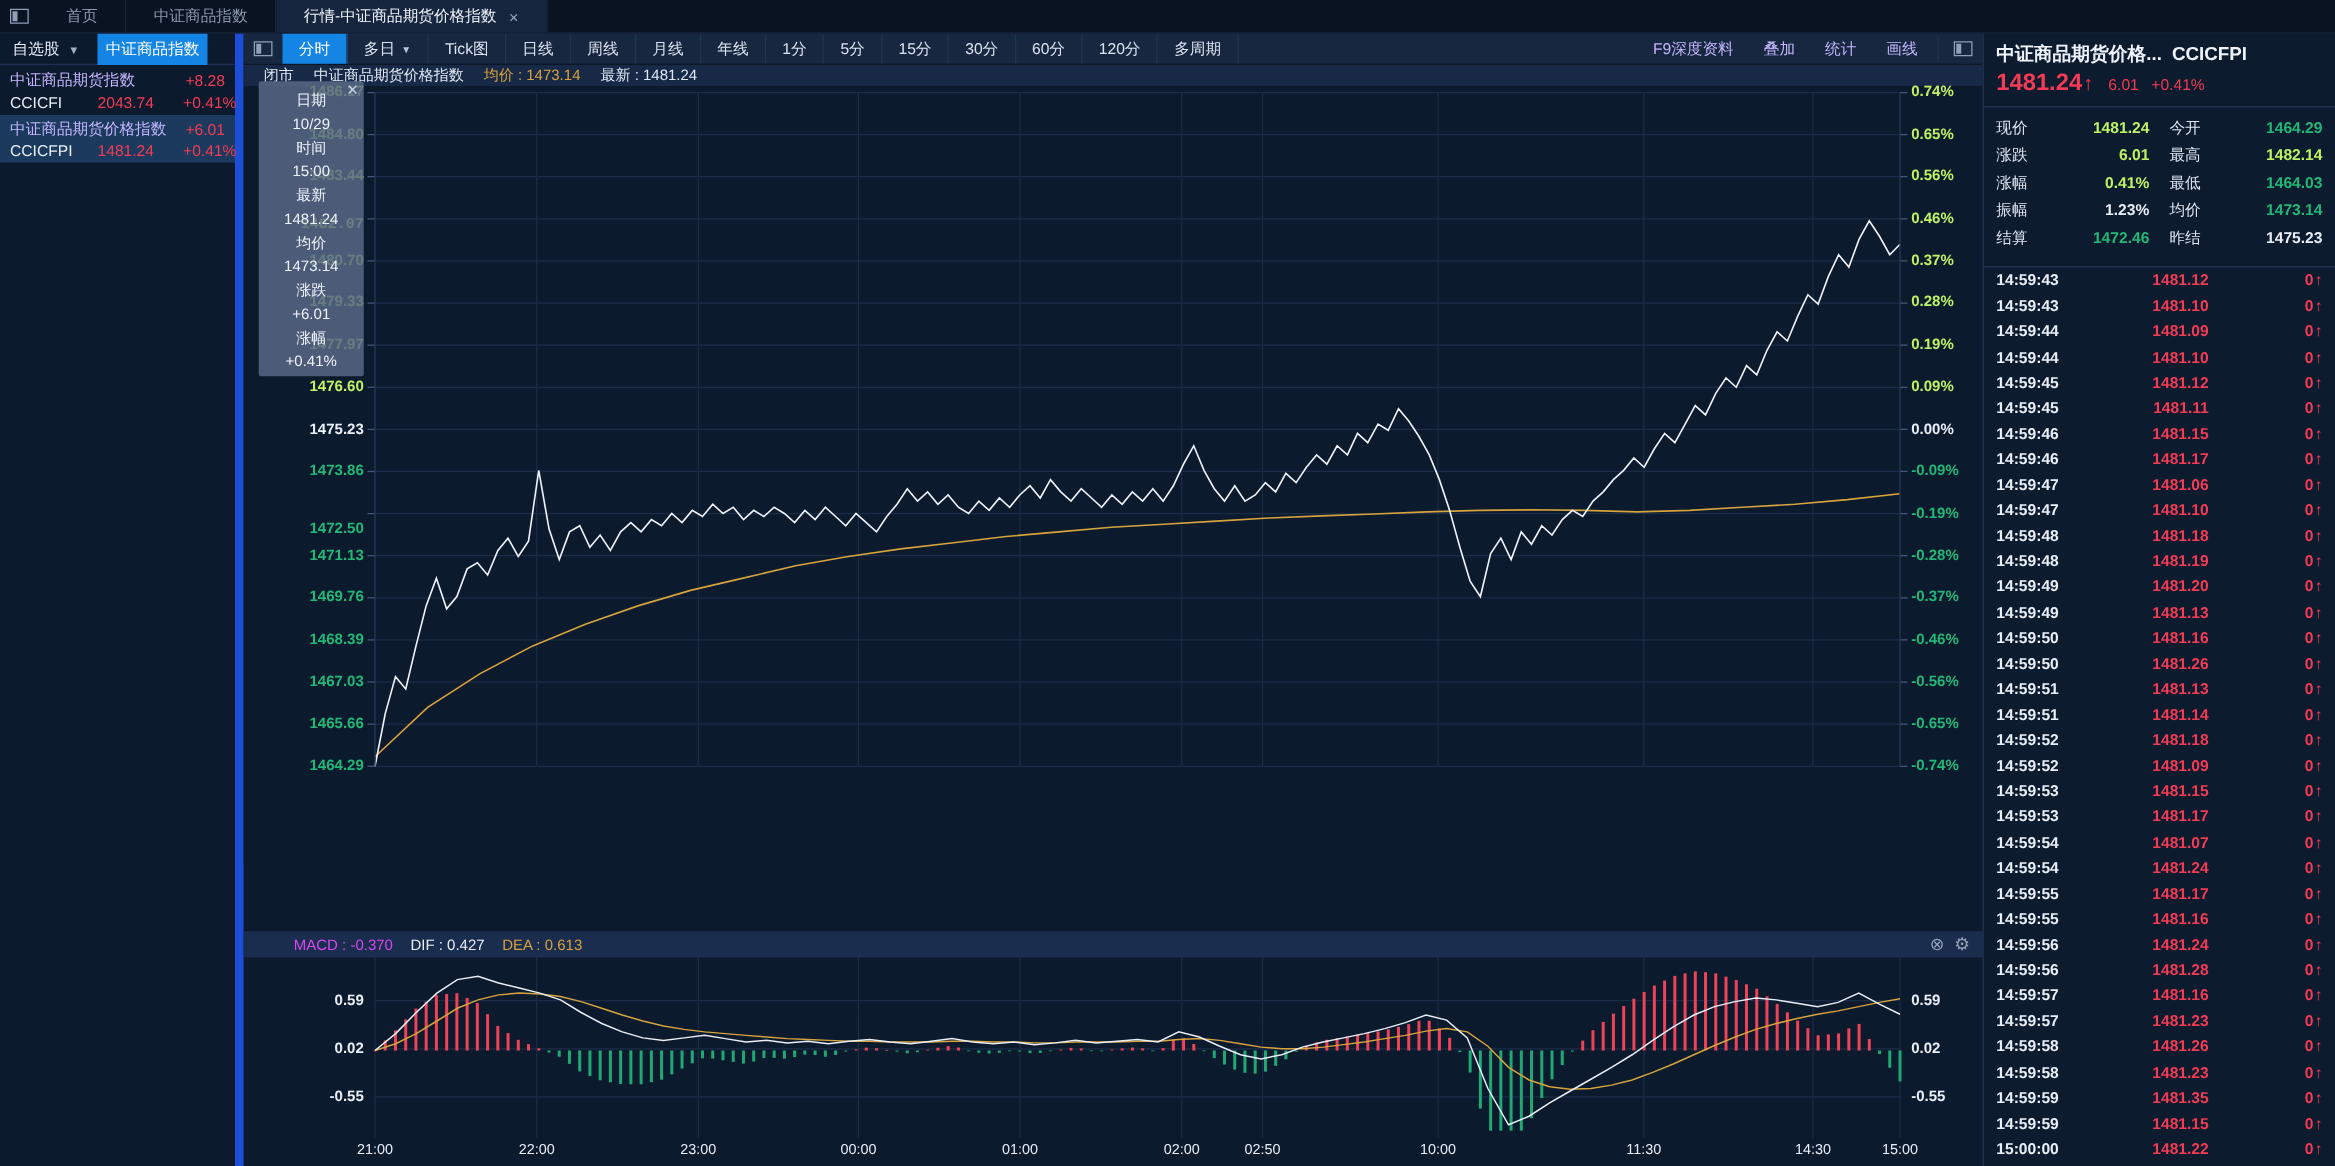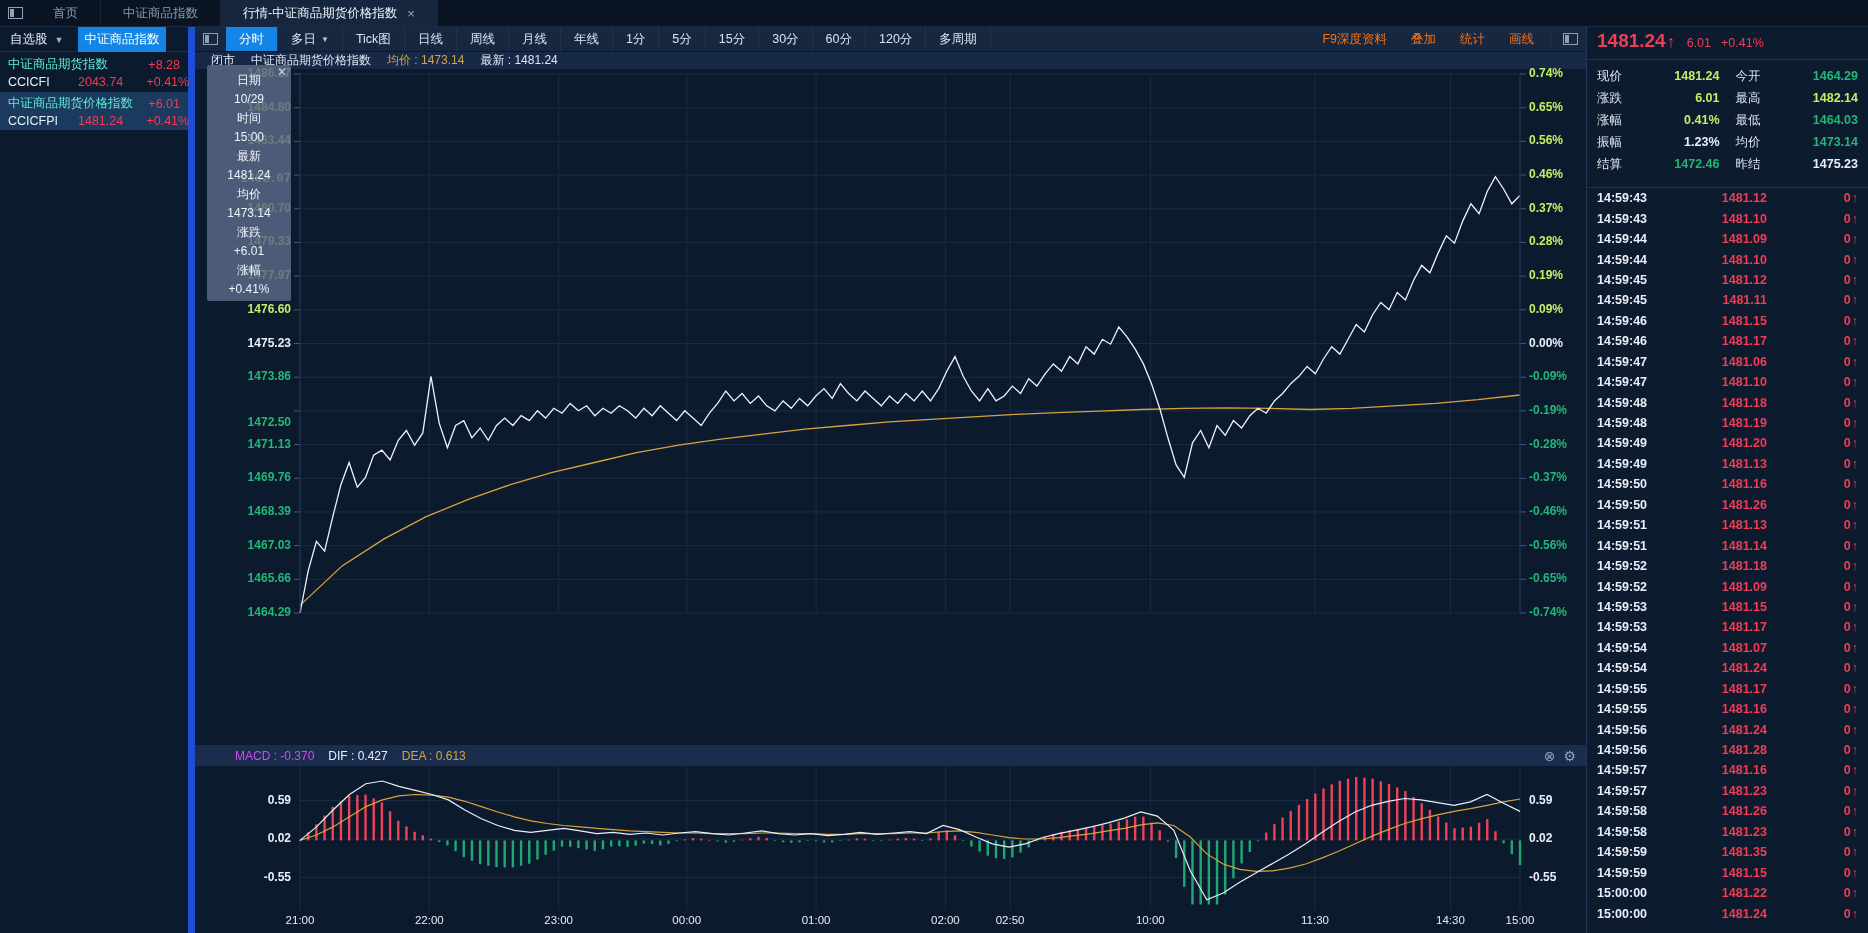--- a/index.html
+++ b/index.html
@@ -15,35 +15,35 @@
   .tab-close{margin-left:10px;color:#9aa7bb;font-size:13px;}
   
   .sidebar{position:absolute;left:0;top:27px;width:195px;height:906px;background:#0c1a2e;border-right:7px solid #1d4ed8;}
   .side-tabs{position:relative;height:25px;border-bottom:1px solid #1e3050;}
   .watch-tab{position:absolute;left:0;top:0;height:25px;display:flex;align-items:center;padding:0 10px;color:#e6edf8;font-size:12.5px;}
   .watch-caret{color:#9fb0c6;font-size:9px;margin-left:7px;}
   .group-tab{position:absolute;left:78px;top:0;width:88px;height:25px;background:#1585e5;color:#fff;font-size:12.5px;display:flex;align-items:center;justify-content:center;}
   .wl-item{height:38px;padding:3px 8px 0 8px;margin-top:1px;}
   .wl-item.sel{background:#1b3a5e;}
   .wl-l1,.wl-l2{display:flex;align-items:center;height:17px;font-size:12.5px;}
-  .wl-name{color:#5eead4;flex:1;white-space:nowrap;overflow:hidden;}
+  .wl-name{color:#c4b5fd;flex:1;white-space:nowrap;overflow:hidden;}
   .wl-chg{color:#f43b54;}
   .wl-code{color:#e8eef8;flex:0 0 70px;}
   .wl-price{color:#f43b54;flex:1;text-align:right;padding-right:14px;}
   .wl-pct{color:#f43b54;flex:0 0 52px;text-align:right;}
   
   .main{position:absolute;left:195px;top:27px;width:1391px;height:664px;background:#0d1b2f;}
   .toolbar{position:absolute;left:0;top:0;width:100%;height:25px;background:#16273f;display:flex;align-items:stretch;border-bottom:1px solid #0b1627;}
   .panel-icon{width:15px;height:12px;border:1px solid #8fa0b8;margin:6px 8px 0 8px;position:relative;flex:0 0 auto;}
   .panel-icon::after{content:"";position:absolute;left:1px;top:1px;bottom:1px;width:4px;background:#8fa0b8;}
   .tb-btn{display:flex;align-items:center;padding:0 13px;font-size:12.5px;color:#dce3f0;border-right:1px solid #20334f;cursor:default;}
   .tb-btn.active{background:#1585e5;color:#fff;}
   .tb-caret{font-size:8px;margin-left:5px;color:#b9c5d8;}
   .tb-spacer{flex:1;}
-  .tb-right{display:flex;align-items:center;padding:0 12px;font-size:12.5px;color:#f97316;}
+  .tb-right{display:flex;align-items:center;padding:0 12px;font-size:12.5px;color:#c4b5fd;}
   .tb-sep{width:1px;background:#20334f;margin:3px 4px;}
   .chart-header{position:absolute;left:0;top:25px;width:100%;height:17px;background:#182947;display:flex;align-items:center;font-size:12px;color:#dfe7f2;}
   .chart-header span{margin-left:16px;white-space:nowrap;}
   .chart-canvas{position:absolute;left:0;top:42px;width:1391px;height:864px;background:#0c1a2d;}
   #chart-svg{position:absolute;left:0;top:0;}
   .axis-lab{position:absolute;font-size:12px;font-weight:600;width:90px;}
   .axis-left{left:6px;text-align:right;}
   .axis-right{left:1334px;text-align:left;}
   .x-lab{position:absolute;width:48px;text-align:center;font-size:11.5px;color:#e8edf5;top:845px;}
   .macd-header{position:absolute;left:0;top:676px;width:100%;height:21px;background:#1b2d4e;display:flex;align-items:center;font-size:12px;}
@@ -486,20 +486,23 @@
             <div class="tt-row">涨跌</div>
             <div class="tt-row c-red">+6.01</div>
             <div class="tt-row">涨幅</div>
             <div class="tt-row c-red">+0.41%</div>
           </div>
       </div>
     </div>
   </div>
 
   <div class="rightpanel">
+    <div class="rp-title">
+      <span>中证商品期货价格...</span><span class="code">CCICFPI</span>
+    </div>
     <div class="rp-price-row">
       <span class="rp-price">1481.24</span>
       <span class="rp-arrow">↑</span>
       <span class="rp-chg">6.01</span>
       <span class="rp-pct">+0.41%</span>
     </div>
     <div class="rp-div"></div>
     <div class="quote-grid" id="quote-grid">
         <div class="q-cell">
           <span class="q-l">现价</span>

